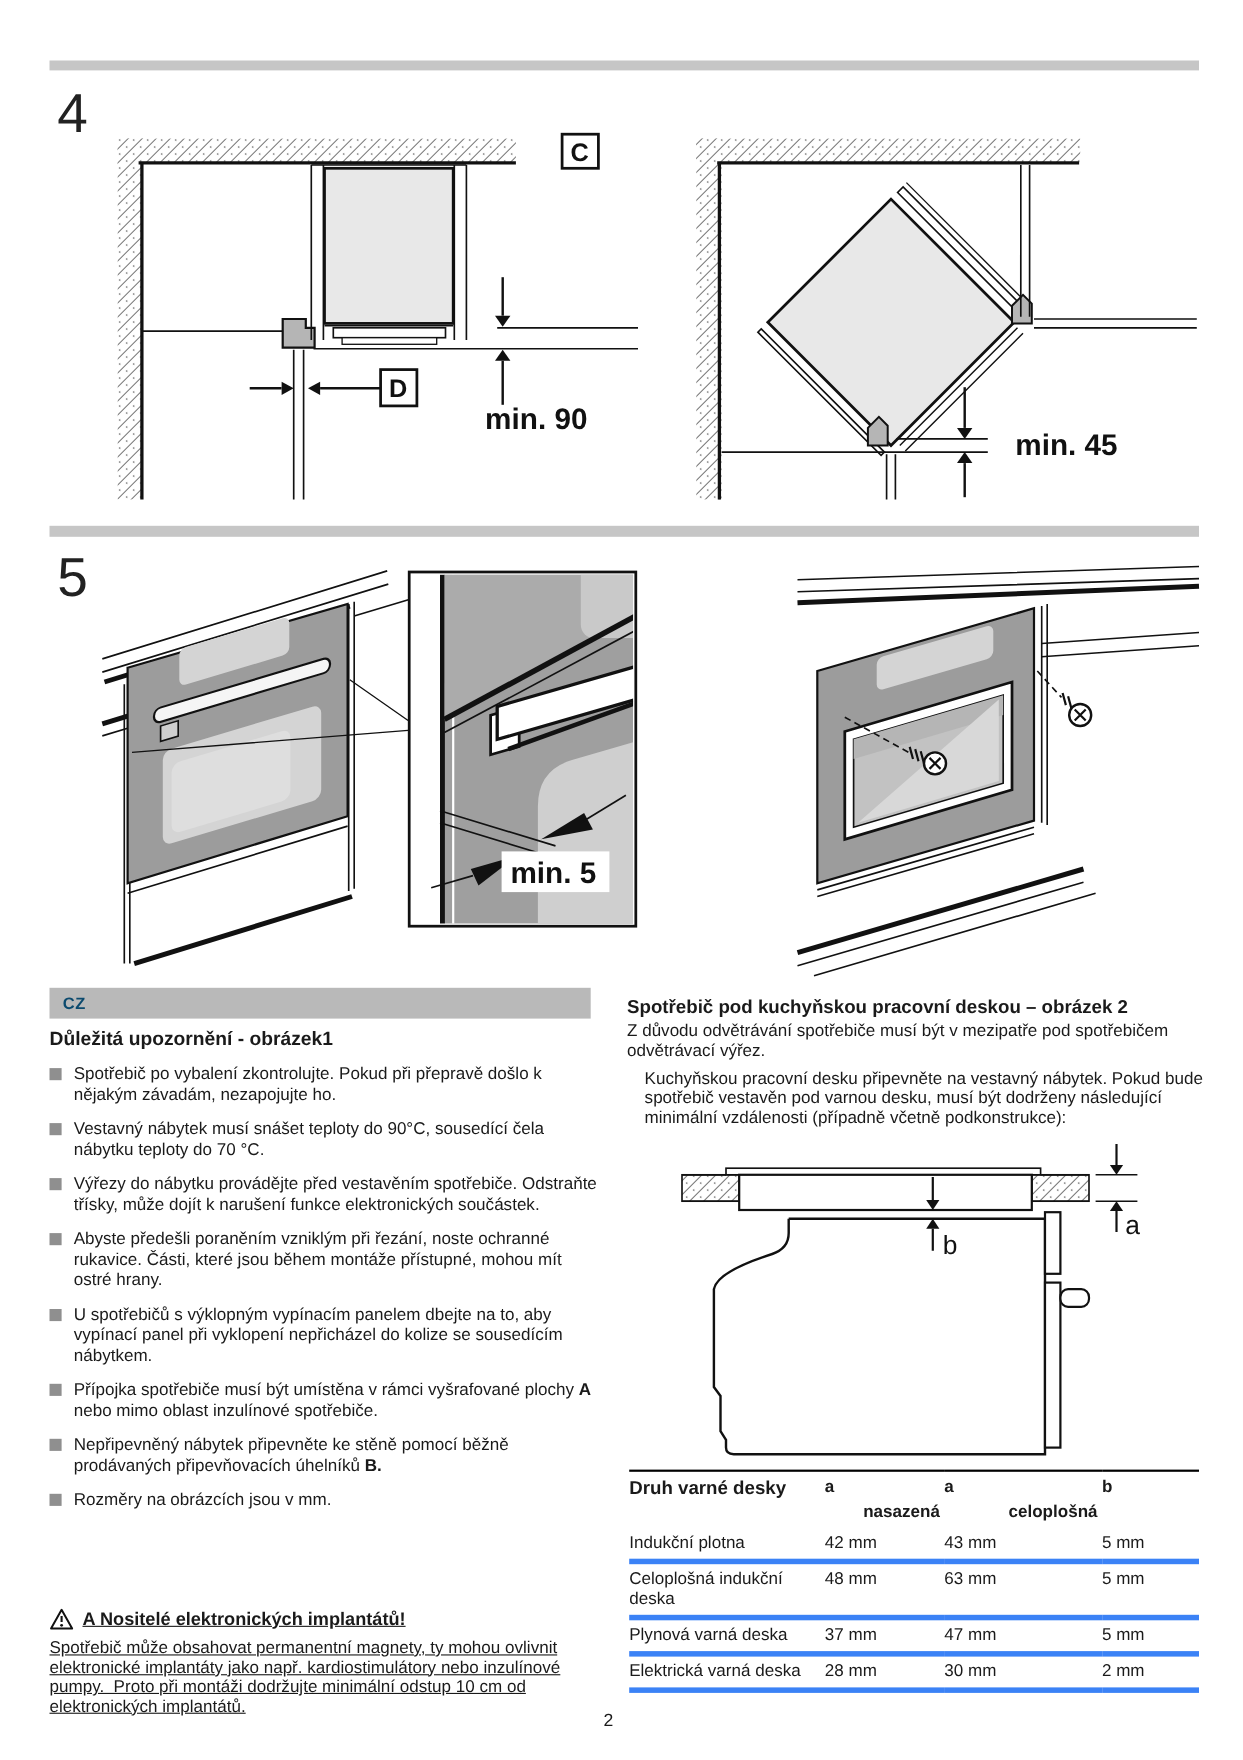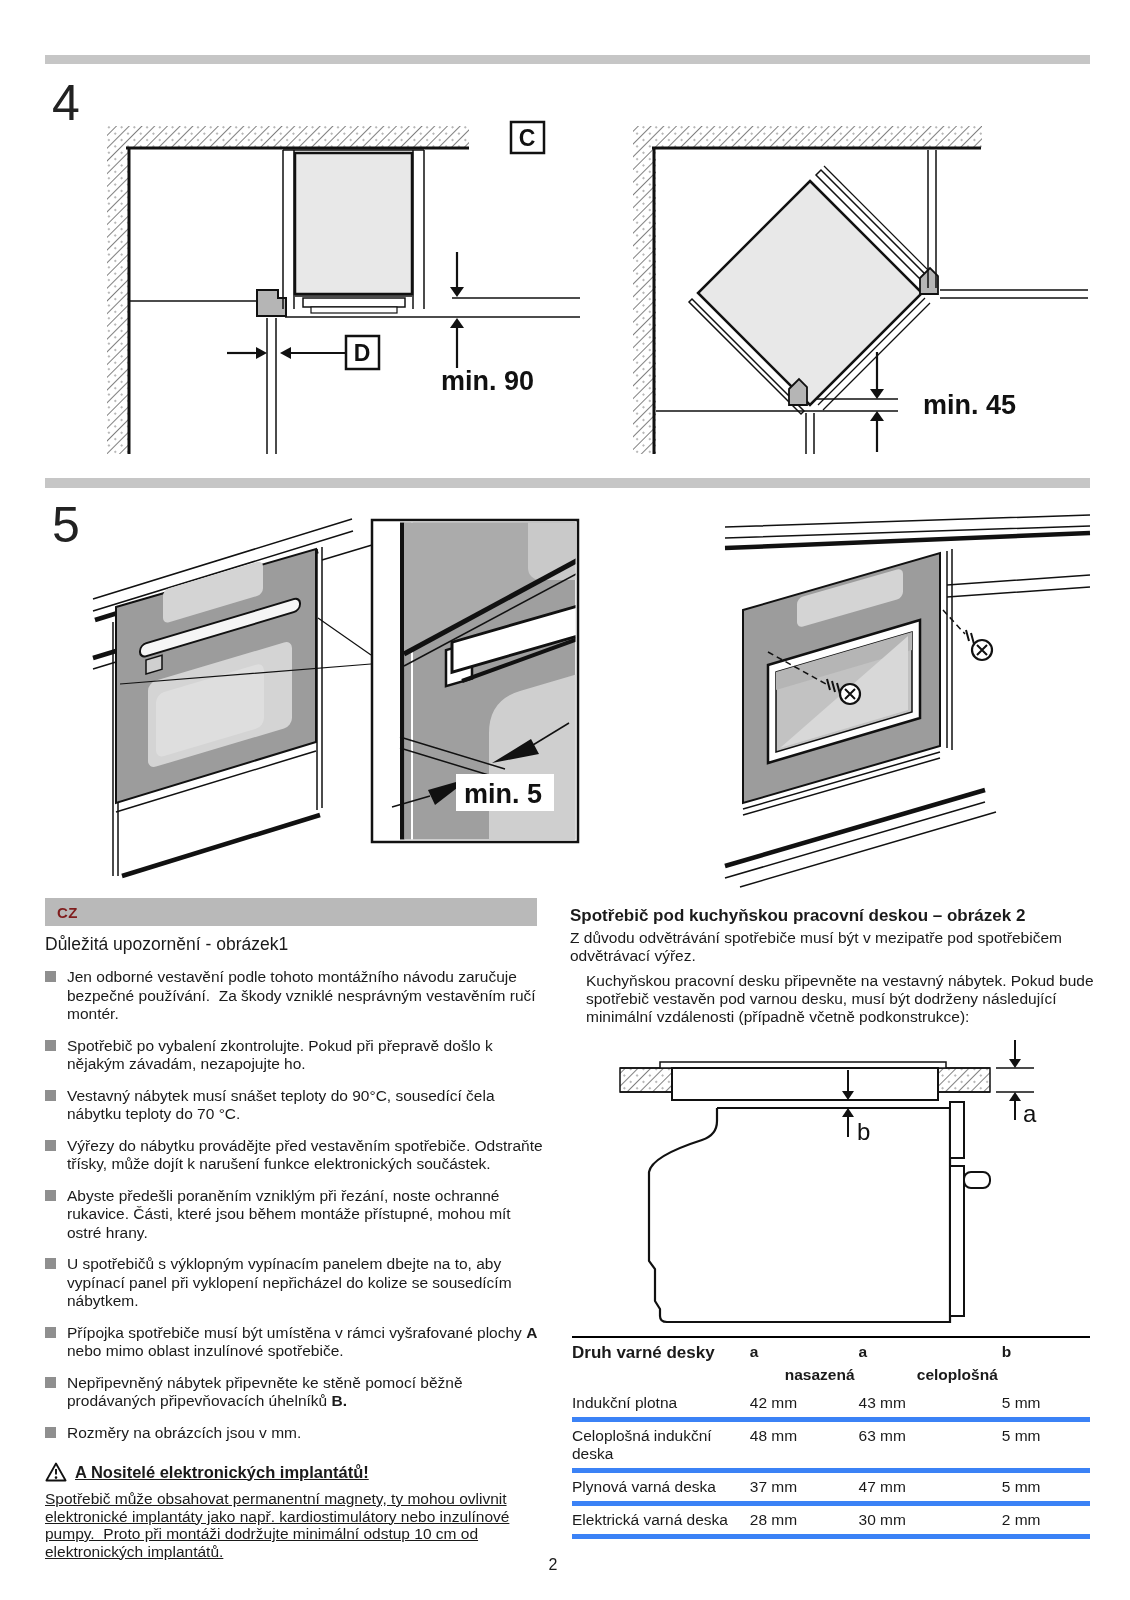--- a/index.html
+++ b/index.html
@@ -8,22 +8,22 @@
   .sep-bar{background:#c6c6c6;}
   .fig-num{font-size:50px;font-weight:400;color:#222;line-height:1;}
   svg{display:block;}
   svg text{font-family:"Liberation Sans",sans-serif;fill:#111;}
   .dim{font-size:27px;font-weight:bold;}
   .boxlabel{font-size:23px;font-weight:bold;text-anchor:middle;}
   .ablabel{font-size:24px;}
   .ln{stroke:#111;fill:none;}
   
   .cz-bar{left:45px;top:898px;width:492px;height:28px;background:#b9b9b9;display:flex;align-items:center;}
-  .cz-bar span{color:#7f1d1d;font-weight:bold;font-size:15px;padding-left:12px;letter-spacing:.5px;}
-  .col-l-head{left:45px;top:934px;width:500px;font-size:17.5px;font-weight:normal;}
+  .cz-bar span{color:#0c4a6e;font-weight:bold;font-size:15px;padding-left:12px;letter-spacing:.5px;}
+  .col-l-head{left:45px;top:934px;width:500px;font-size:17.5px;font-weight:bold;}
   .bullets{left:45px;top:968px;width:500px;}
   .bullets ul{list-style:none;margin:0;padding:0;}
   .bullets li{display:flex;gap:11px;margin-bottom:13px;font-size:15.5px;line-height:18.5px;}
   .bullet-sq{flex:0 0 11px;width:11px;height:11px;background:#8f8f8f;margin-top:3px;}
   .warn-block{left:45px;top:1462px;width:500px;text-decoration:underline;}
   .warn-head{display:flex;align-items:center;gap:8px;font-size:16.5px;font-weight:bold;margin-bottom:8px;}
   .warn-text{font-size:15.5px;line-height:17.5px;}
   
   .col-r-head{left:570px;top:906px;width:522px;font-size:17px;font-weight:bold;}
   .col-r-p1{left:570px;top:929px;width:522px;font-size:15.5px;line-height:18px;}
@@ -197,24 +197,20 @@
   <div class="abs cz-bar">
     <span>CZ</span>
   </div>
 
   <div class="abs col-l-head">Důležitá upozornění - obrázek1</div>
 
   <div class="abs bullets">
     <ul>
         <li>
           <span class="bullet-sq"></span>
-          <span><span>Jen odborné vestavění podle tohoto montážního návodu zaručuje bezpečné používání.&nbsp; Za škody vzniklé nesprávným vestavěním ručí montér.</span></span>
-        </li>
-        <li>
-          <span class="bullet-sq"></span>
           <span><span>Spotřebič po vybalení zkontrolujte. Pokud při přepravě došlo k nějakým závadám, nezapojujte ho.</span></span>
         </li>
         <li>
           <span class="bullet-sq"></span>
           <span><span>Vestavný nábytek musí snášet teploty do 90°C, sousedící čela nábytku teploty do 70 °C.</span></span>
         </li>
         <li>
           <span class="bullet-sq"></span>
           <span><span>Výřezy do nábytku provádějte před vestavěním spotřebiče. Odstraňte třísky, může dojít k narušení funkce elektronických součástek.</span></span>
         </li>

